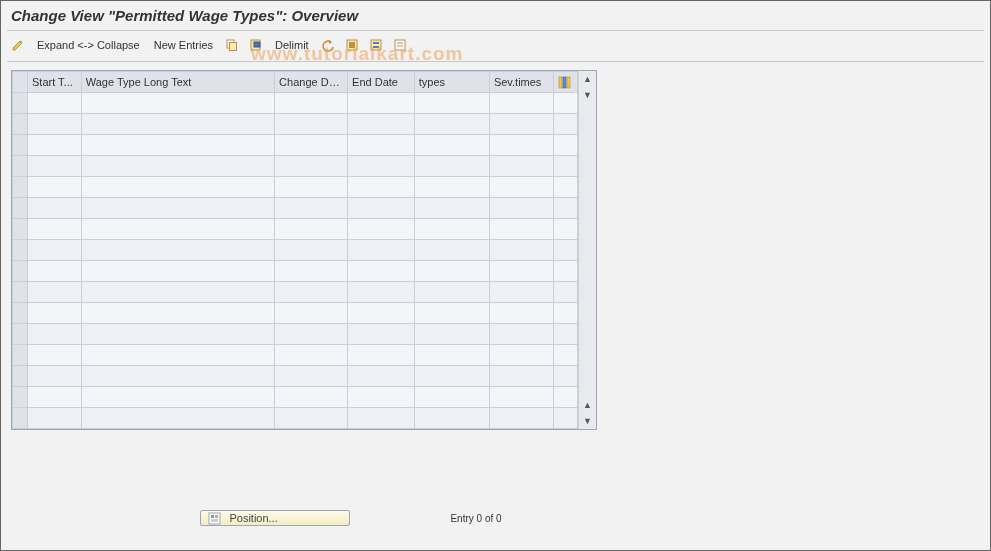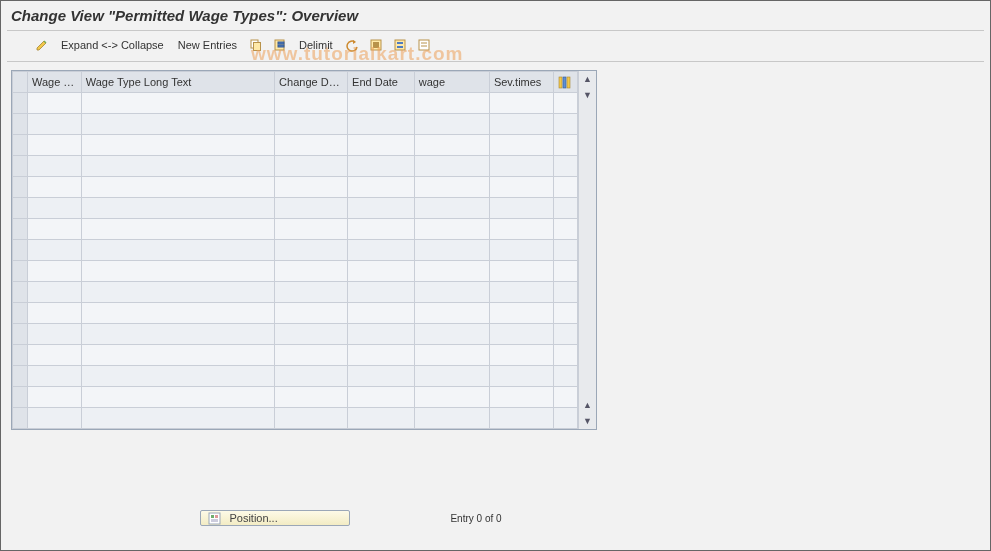--- a/index.html
+++ b/index.html
@@ -29,21 +29,20 @@
     height: 1px;
     background: #c8c8c8;
     margin: 2px 6px 0 6px;
   }
   .toolbar {
     display: flex;
     align-items: center;
     gap: 6px;
     padding: 4px 8px;
     height: 28px;
-    margin-left: 24px;
   }
   .tb-text {
     font-size: 11px;
     color: #333;
     padding: 2px 4px;
     cursor: pointer;
   }
   .tb-icon {
     width: 18px; height: 18px;
     display: inline-flex;
@@ -237,25 +236,25 @@
   <div class="watermark">www.tutorialkart.com</div>
 
   <div class="sep"></div>
 
   <div class="panel">
     <div class="grid-wrap">
       <table class="grid">
         <thead>
           <tr>
             <th class="row-select"></th>
-            <th class="c-wagetype">Wage T...</th>
+            <th class="c-wagetype">Start T...</th>
             <th class="c-longtext">Wage Type Long Text</th>
             <th class="c-start">Change Date</th>
             <th class="c-end">End Date</th>
-            <th class="c-once">wage</th>
+            <th class="c-once">types</th>
             <th class="c-sev">Sev.times</th>
             <th class="c-cfg">
               <svg width="13" height="13" viewBox="0 0 13 13">
                   <rect x="1" y="1" width="3" height="11" fill="#f2c84b" stroke="#a78532" stroke-width="0.6"></rect>
                   <rect x="5" y="1" width="3" height="11" fill="#5d8fd6" stroke="#345a94" stroke-width="0.6"></rect>
                   <rect x="9" y="1" width="3" height="11" fill="#f2c84b" stroke="#a78532" stroke-width="0.6"></rect>
                 </svg>
             </th>
           </tr>
         </thead>

